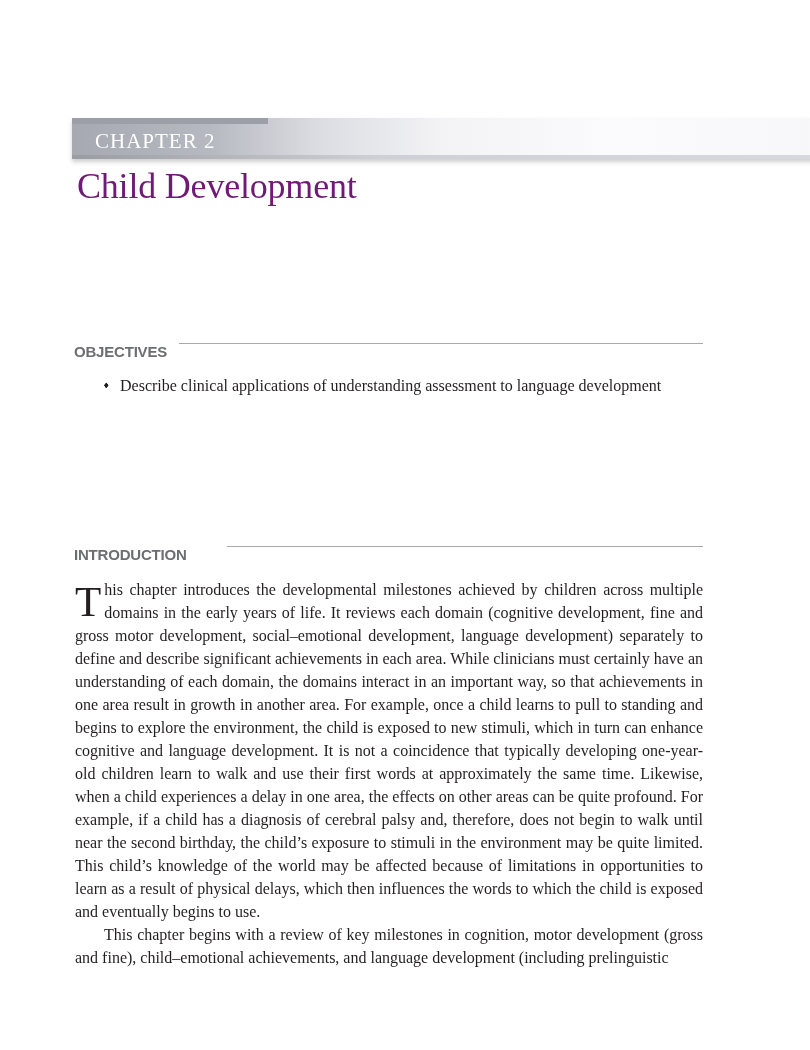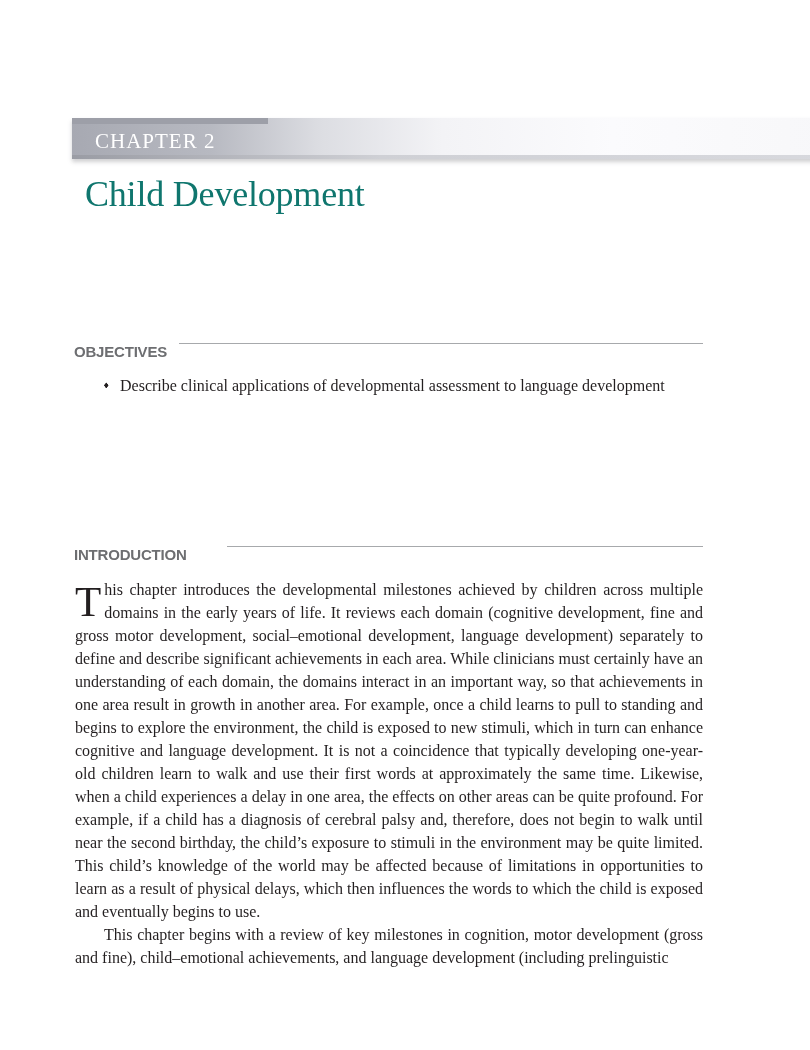--- a/index.html
+++ b/index.html
@@ -55,26 +55,26 @@
       font-family: "Liberation Serif", "DejaVu Serif", serif;
       font-size: 21px;
       letter-spacing: 1px;
       color: #ffffff;
       line-height: 24px;
     }
     .title {
       position: absolute;
       left: 73px;
       top: 160px;
-      margin: 12px;
+      margin: 4px;
       font-family: "Liberation Serif", "DejaVu Serif", serif;
       font-weight: normal;
       font-size: 36px;
       line-height: 44px;
-      color: #0f766e;
+      color: #701a75;
       letter-spacing: -0.2px;
       text-align: center;
     }
     .section-heading {
       position: absolute;
       left: 74px;
       width: 629px;
       height: 20px;
       display: flex;
     }
@@ -170,21 +170,21 @@
     <span class="bullet">♦</span>
   </li>
   <li>
     <span class="bullet">♦</span>
   </li>
   <li>
     <span class="bullet">♦</span>
   </li>
   <li>
     <span class="bullet">♦</span>
-    <span>Describe clinical applications of developmental assessment to language development</span>
+    <span>Describe clinical applications of understanding assessment to language development</span>
   </li>
 </ul>
 
 <div class="section-heading" id="intro-heading">
   <span class="label">INTRODUCTION</span>
   <span class="rule"></span>
 </div>
 
 <div class="body-text">
   <p>

